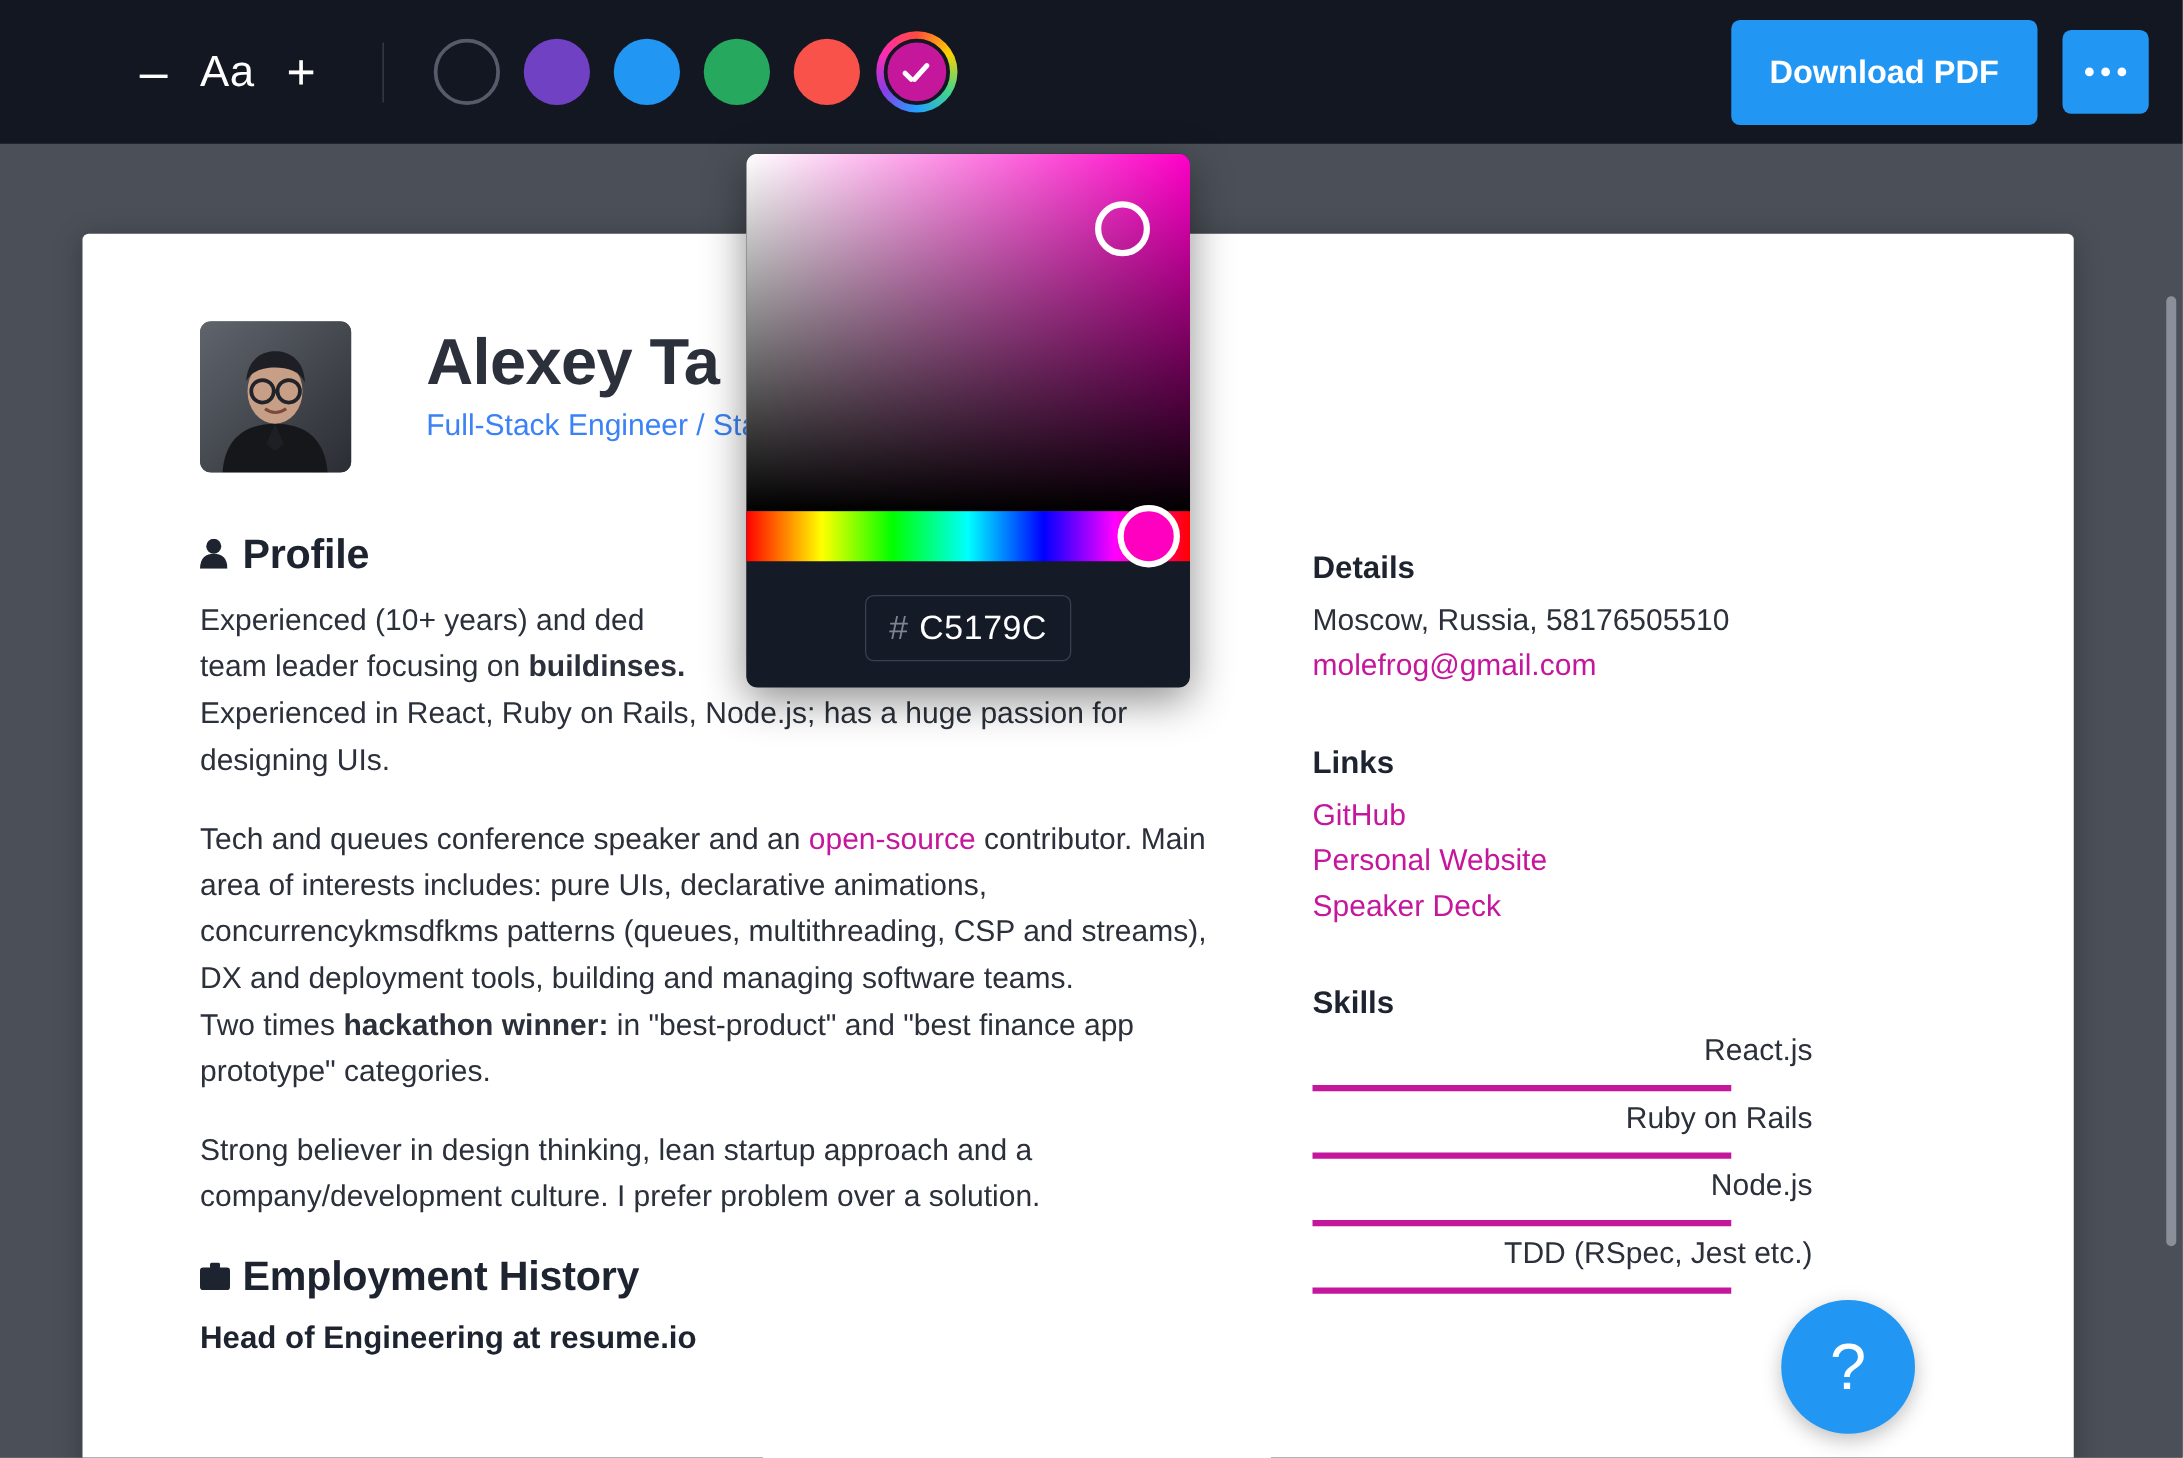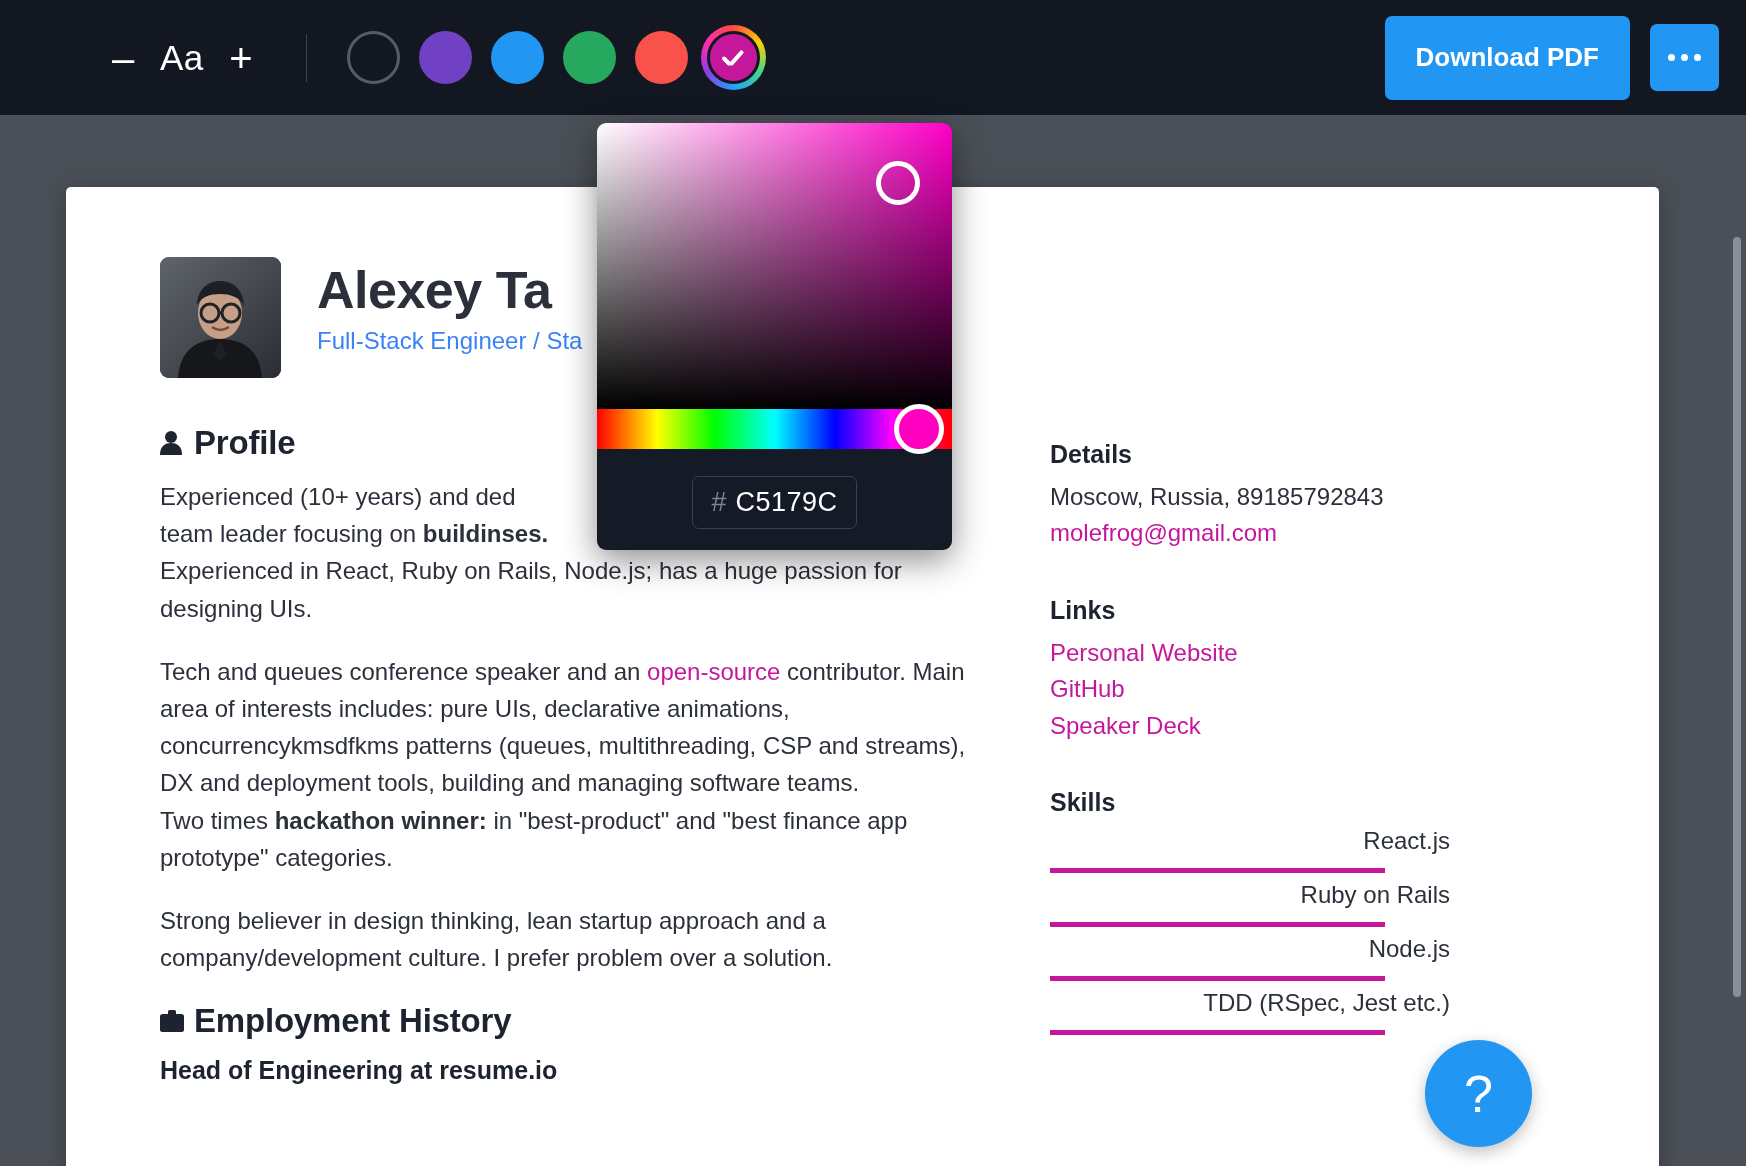--- a/index.html
+++ b/index.html
@@ -95,21 +95,21 @@
     padding: 70px 68px 0 94px;
   }
 
   .resume-head { display: flex; align-items: flex-start; margin-bottom: 46px; }
   .avatar {
     width: 121px; height: 121px; border-radius: 9px;
     background: linear-gradient(160deg, #5e6168 0%, #3b3e45 55%, #2c2f35 100%);
     flex: 0 0 auto; overflow: hidden; position: relative;
   }
   .avatar svg { position: absolute; left: 0; top: 0; }
-  .namewrap { margin-left: 36px; padding-top: 6px; }
+  .namewrap { margin-left: 60px; padding-top: 6px; }
   .rname {
     font-size: 52px; font-weight: bold; color: #2b303b;
     letter-spacing: -.5px; line-height: 1.06;
   }
   .rrole { font-size: 24px; color: #3b82f6; margin-top: 9px; }
 
   .cols { display: flex; }
   .colmain { width: 840px; flex: 0 0 auto; }
   .colside { width: 400px; margin-left: 50px; padding-top: 16px; }
 
@@ -299,28 +299,28 @@
               </svg>
           </span>
           <h2>Employment History</h2>
         </div>
         <div class="job-title">Head of Engineering at resume.io</div>
       </div>
 
       <div class="colside">
 
         <div class="side-h">Details</div>
-        <div class="side-txt">Moscow, Russia, 89185792843</div>
+        <div class="side-txt">Moscow, Russia, 58176505510</div>
         <a class="side-lnk">molefrog@gmail.com</a>
 
         <div class="side-gap"></div>
 
         <div class="side-h">Links</div>
+        <a class="side-lnk">GitHub</a>
         <a class="side-lnk">Personal Website</a>
-        <a class="side-lnk">GitHub</a>
         <a class="side-lnk">Speaker Deck</a>
 
         <div class="side-gap"></div>
 
         <div class="side-h">Skills</div>
 
         <div class="skill">
           <div class="skill-name">React.js</div>
           <div class="skill-bar"></div>
         </div>

